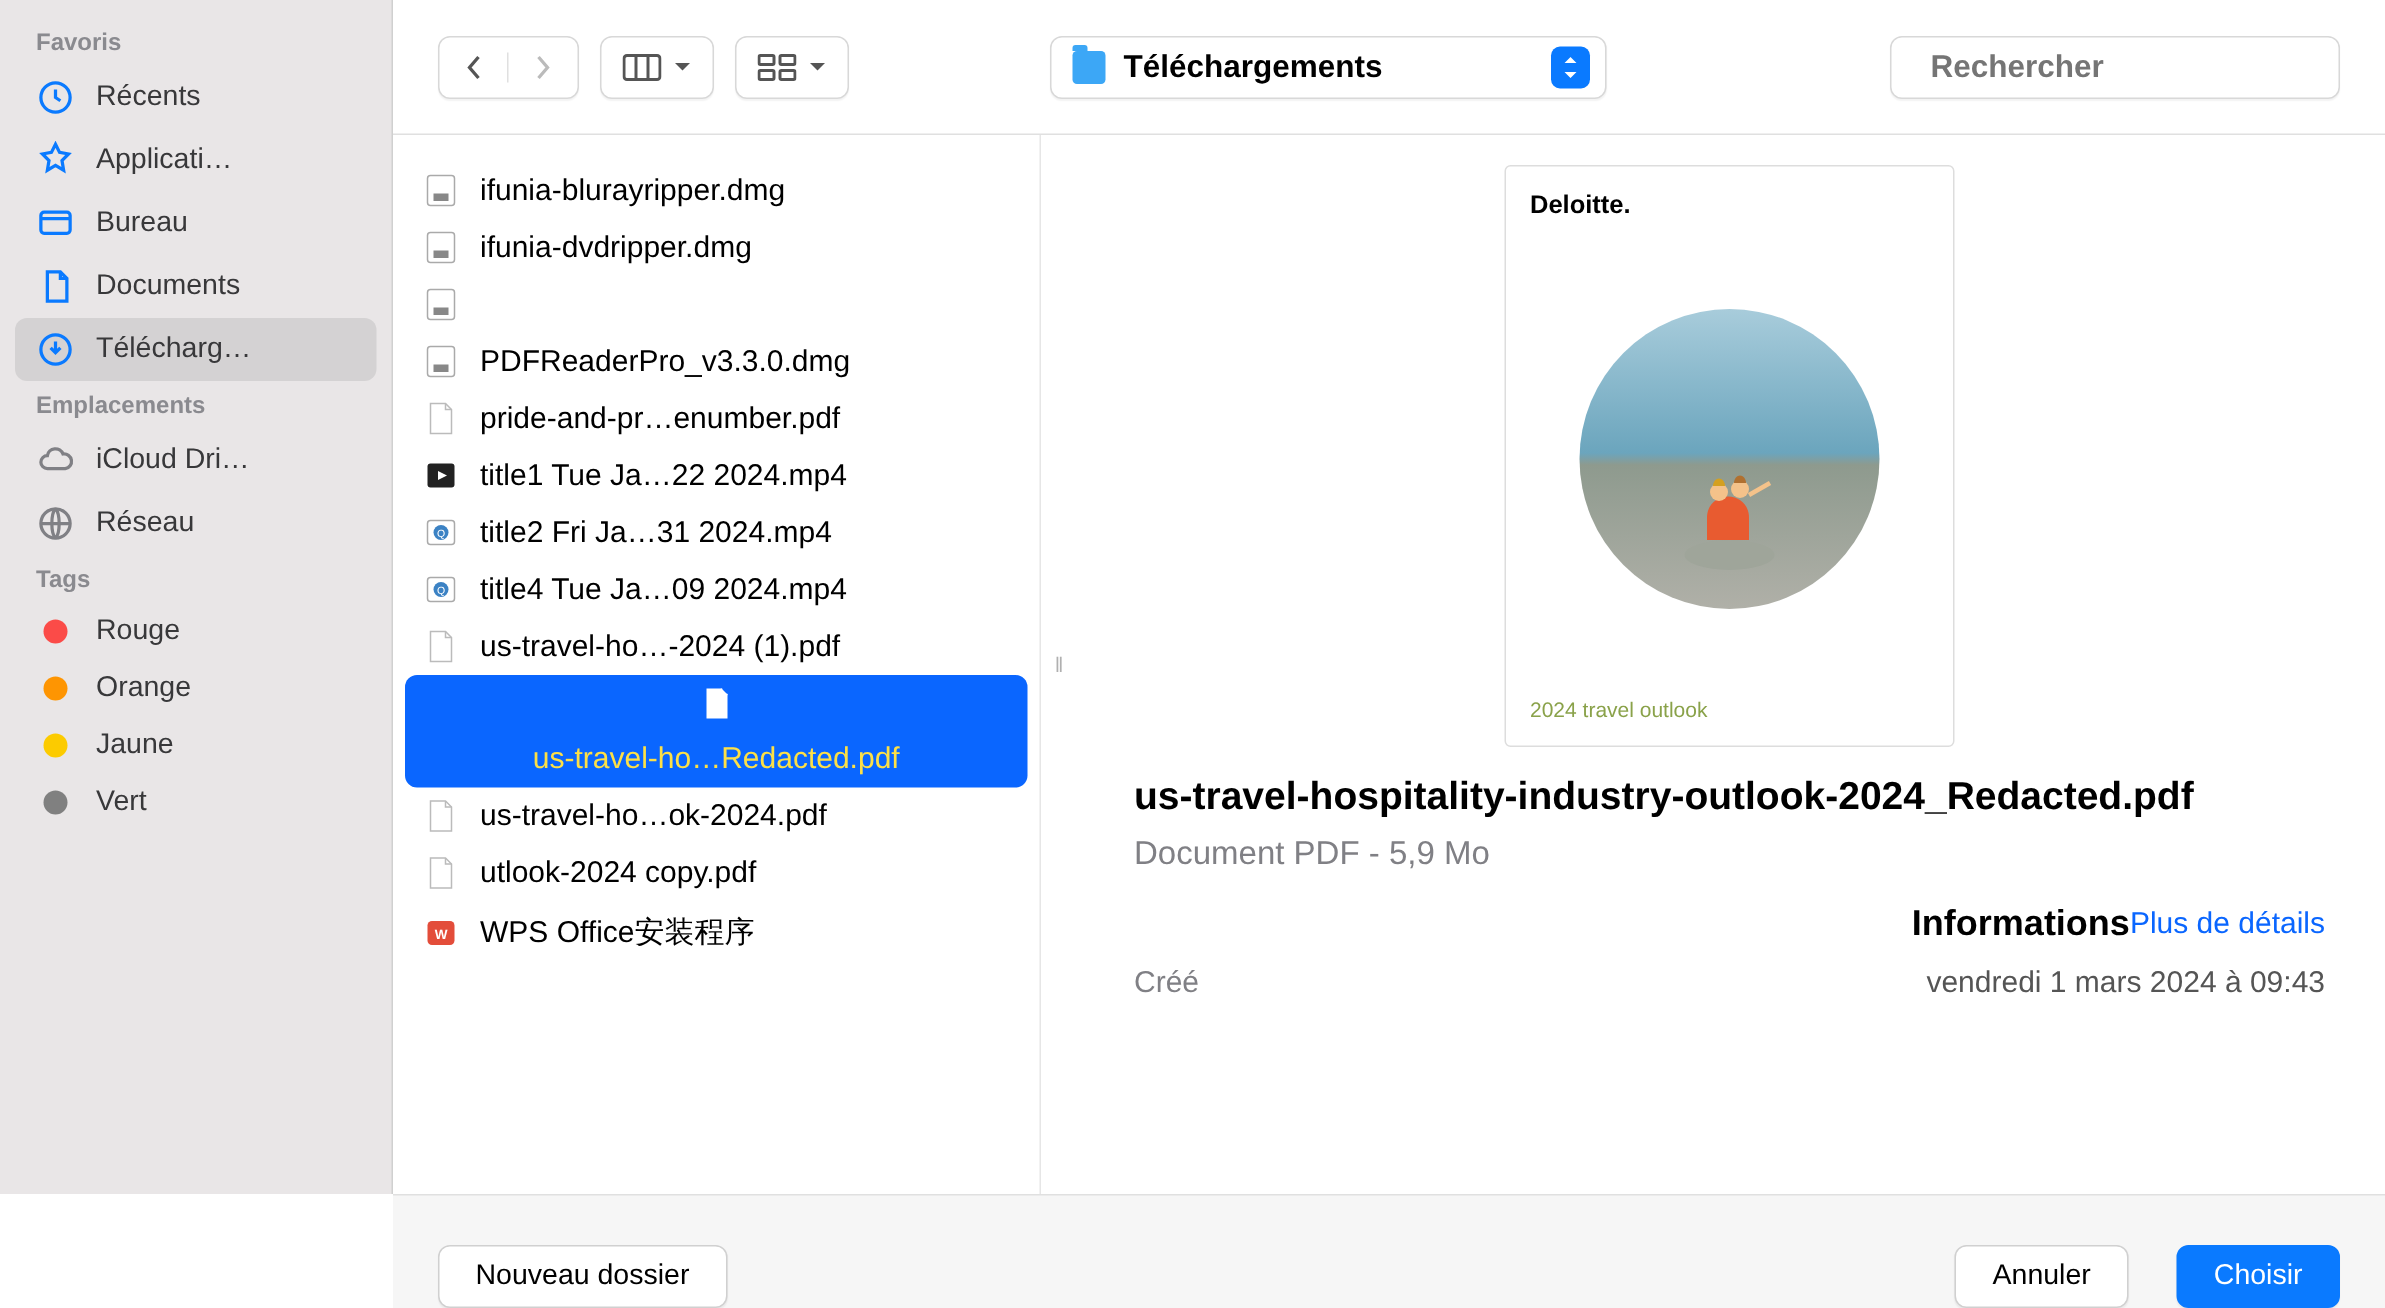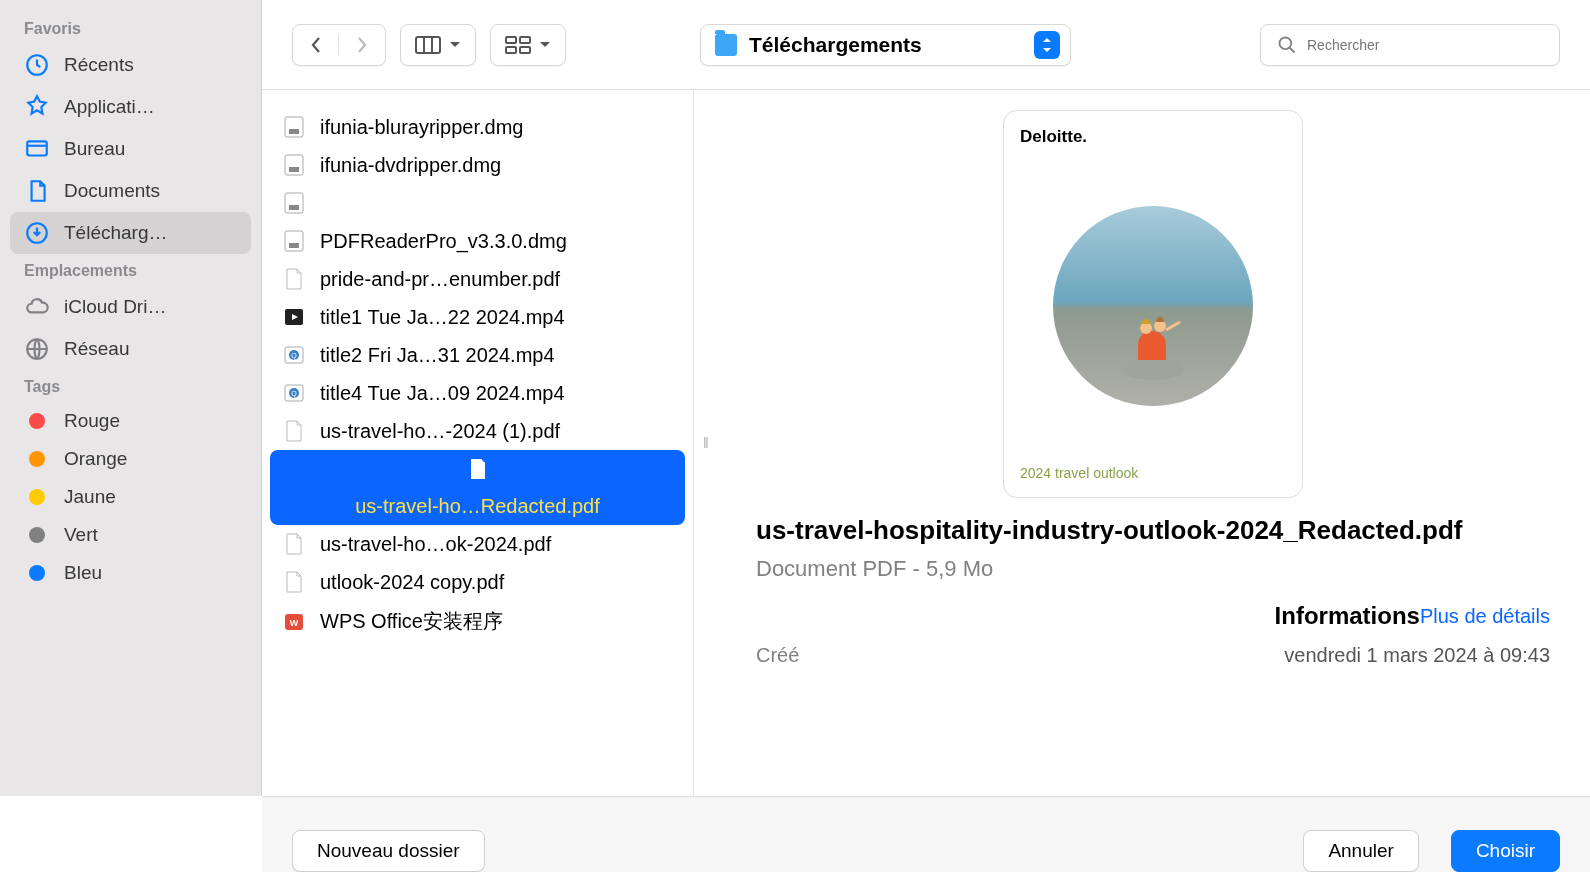--- a/index.html
+++ b/index.html
@@ -17,31 +17,31 @@
 .content { flex: 1; display: flex; flex-direction: column; background: #fff; }
 .toolbar { height: 90px; display: flex; align-items: center; gap: 14px; padding: 0 30px; border-bottom: 1px solid #e0e0e0; }
 .nav-btn-group, .view-btn { display: flex; align-items: center; background: #fff; border: 1px solid #d8d8d8; border-radius: 8px; height: 42px; box-shadow: 0 1px 1px rgba(0,0,0,0.05); }
 .nav-btn { width: 46px; display: flex; align-items: center; justify-content: center; cursor: pointer; }
 .nav-btn:first-child { border-right: 1px solid #e0e0e0; }
 .view-btn { padding: 0 14px; gap: 8px; cursor: pointer; }
 .location-pill { display: flex; align-items: center; gap: 12px; background: #fff; border: 1px solid #d8d8d8; border-radius: 8px; height: 42px; padding: 0 10px 0 14px; margin-left: 120px; box-shadow: 0 1px 1px rgba(0,0,0,0.05); }
 .location-text { font-size: 21px; font-weight: 600; margin-right: 100px; }
 .location-arrows { background: #0a7aff; border-radius: 6px; width: 26px; height: 28px; display: flex; flex-direction: column; align-items: center; justify-content: center; }
 .search-box { display: flex; align-items: center; gap: 10px; background: #fff; border: 1px solid #d8d8d8; border-radius: 8px; height: 42px; padding: 0 16px; margin-left: auto; width: 300px; box-shadow: 0 1px 1px rgba(0,0,0,0.05); }
-.search-input { border: none; outline: none; font-size: 14px; flex: 1; color: #9a9a9a; background: transparent; }
+.search-input { border: none; outline: none; font-size: 21px; flex: 1; color: #9a9a9a; background: transparent; font-weight: bold; }
 .browser { flex: 1; display: flex; overflow: hidden; }
 .file-column { width: 432px; border-right: 1px solid #e6e6e6; overflow-y: auto; position: relative; padding-top: 18px; }
 .file-column::-webkit-scrollbar { width: 16px; }
 .file-column::-webkit-scrollbar-thumb { background: #c0c0c0; border-radius: 8px; }
 .file-row { display: flex; align-items: center; gap: 14px; padding: 7px 20px; font-size: 20px; cursor: pointer; white-space: nowrap; overflow: hidden; text-overflow: ellipsis; }
 .file-row.selected { background: #0a66ff; color: #fde047; border-radius: 8px; margin: 0 8px; padding: 7px 12px; flex-direction: column; }
 .file-icon { width: 24px; height: 24px; flex-shrink: 0; display: flex; align-items: center; justify-content: center; }
 .file-icon svg { width: 22px; height: 24px; }
 .preview-pane { flex: 1; padding: 20px 40px 0; overflow-y: auto; position: relative; }
-.preview-thumb { width: 300px; height: 388px; border: 1px solid #ddd; border-radius: 14px; margin: 0 auto 14px; background: #fff; padding: 16px; display: flex; flex-direction: column; }
+.preview-thumb { width: 300px; height: 388px; border: 1px solid #ddd; border-radius: 4px; margin: 0 auto 14px; background: #fff; padding: 16px; display: flex; flex-direction: column; }
 .thumb-brand { font-weight: 800; font-size: 17px; }
 .thumb-img { flex: 1; display: flex; align-items: center; justify-content: center; }
 .thumb-circle { width: 200px; height: 200px; border-radius: 50%; background: linear-gradient(180deg,#a8ccdb 0%,#6ba5bd 48%,#8e9a8e 52%,#b0b0a8 100%); position: relative; overflow: hidden; }
 .thumb-people { position:absolute; left:50%; bottom:26px; transform:translateX(-50%); width:70px; height:80px; }
 .thumb-caption { color: #8aa24a; font-size: 14px; }
 .preview-title { font-size: 26px; font-weight: 600; margin-bottom: 8px; line-height: 1.4; }
 .preview-meta { font-size: 22px; color: #808085; margin-bottom: 20px; }
 .info-header { display: flex; justify-content: flex-end; align-items: center; margin-bottom: 14px; }
 .info-title { font-size: 24px; font-weight: 700; }
 .info-link { color: #0a66ff; font-size: 20px; cursor: pointer; }
@@ -136,24 +136,20 @@
       <span>Orange</span>
     </div>
     <div class="sidebar-item">
       <span class="tag-dot" style="background:#fccb00"></span>
       <span>Jaune</span>
     </div>
     <div class="sidebar-item">
       <span class="tag-dot" style="background:#808080"></span>
       <span>Vert</span>
     </div>
-    <div class="sidebar-item">
-      <span class="tag-dot" style="background:#0a7aff"></span>
-      <span>Bleu</span>
-    </div>
   </div>
 
   <div class="content">
     <div class="toolbar">
       <div class="nav-btn-group">
         <div class="nav-btn">
             <svg width="16" height="20" viewBox="0 0 12 20" fill="none" stroke="#555" stroke-width="2.2">
               <path d="M9 3l-6 7 6 7"></path>
             </svg>
           </div>

